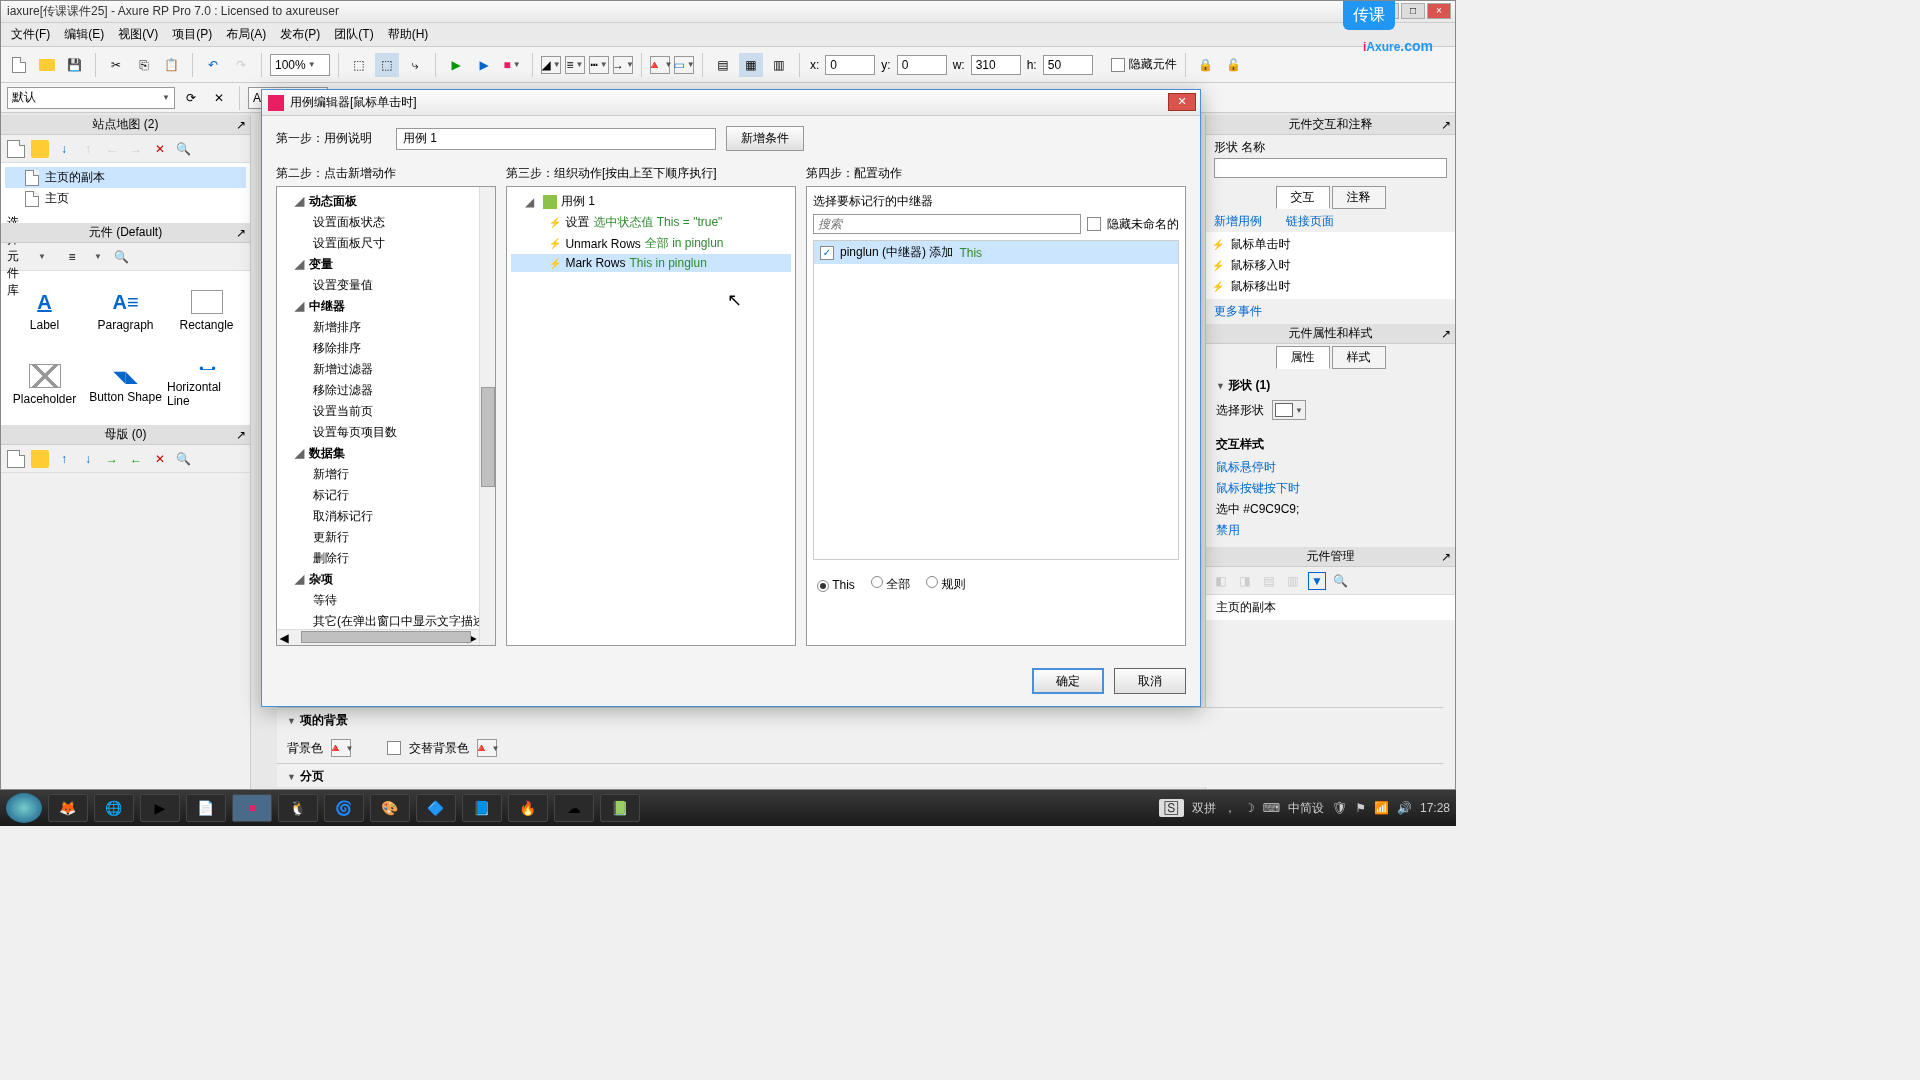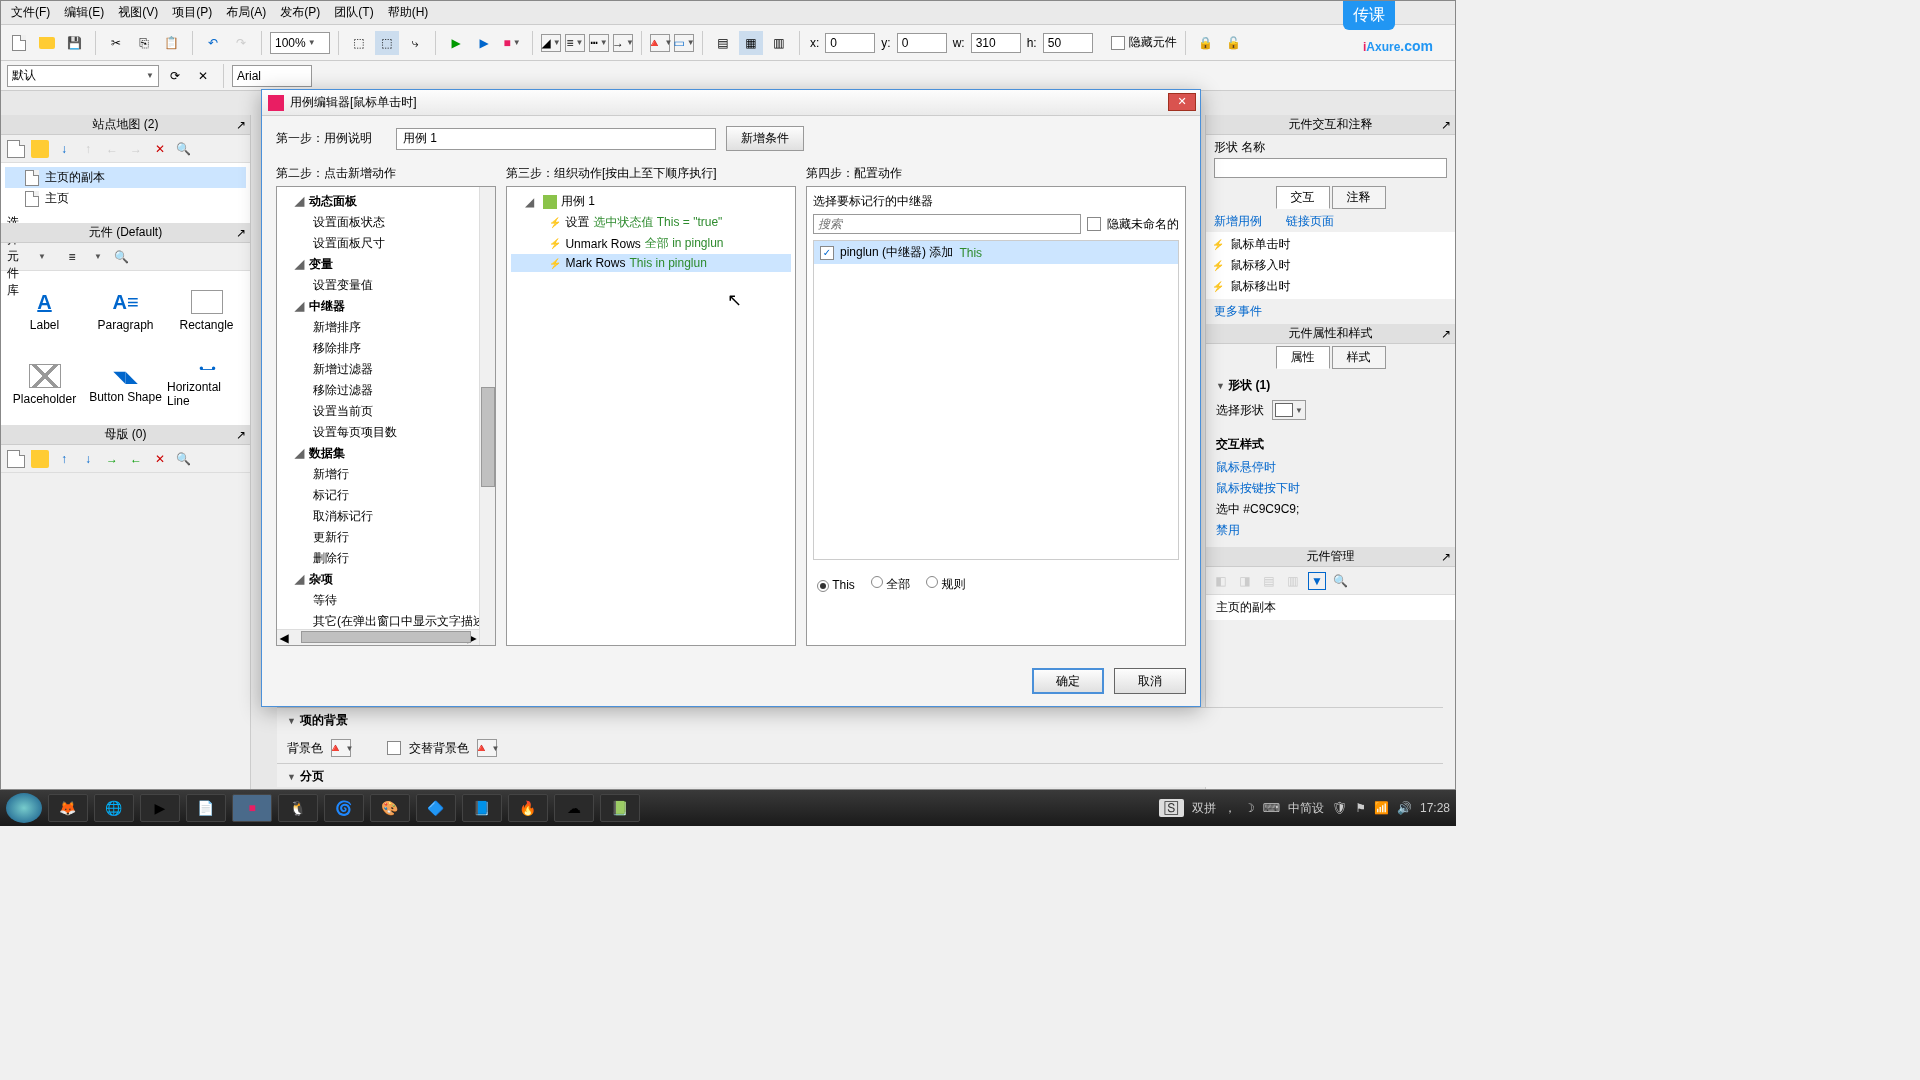--- a/index.html
+++ b/index.html
@@ -132,20 +132,28 @@
 
 .paint-icon { width: 20px; height: 18px; border: 1px solid #999; display: inline-flex; align-items: center; justify-content: center; background: #f4f4f4; }
 
 .sel-combo { height: 22px; border: 1px solid #999; padding: 0 4px; background: white; display: flex; align-items: center; justify-content: space-between; }
 </style>
 </head>
 <body>
 
 <div class="main-window">
 
+  <div class="title-bar">
+    <span class="title-bar-text">iaxure[传课课件25] - Axure RP Pro 7.0 : Licensed to axureuser</span>
+    <div class="window-controls">
+      <span>_</span>
+      <span>□</span>
+      <span style="background:#d9534f;color:white">×</span>
+    </div>
+  </div>
 
   <div class="menubar">
     <span>文件(F)</span>
     <span>编辑(E)</span>
     <span>视图(V)</span>
     <span>项目(P)</span>
     <span>布局(A)</span>
     <span>发布(P)</span>
     <span>团队(T)</span>
     <span>帮助(H)</span>
@@ -210,21 +218,21 @@
     <input class="tb-input" value="50" style="">
     <span style="width:10px"></span>
     <span class="small-check"></span>
     <span>隐藏元件</span>
     <span class="tb-sep"></span>
     <span class="tb-btn" style="color:#aaa">🔒</span>
     <span class="tb-btn" style="color:#aaa">🔓</span>
   </div>
 
   <div class="toolbar" style="height:30px">
-    <div class="sel-combo" style="width:152px">
+    <div class="sel-combo" style="width:168px">
         <span>默认</span>
         <span class="dd-arrow">▼</span>
       </div>
     <span class="tb-btn">⟳</span>
     <span class="tb-btn">✕</span>
     <span class="tb-sep"></span>
     <div class="sel-combo font-select">
         <span>Arial</span>
       </div>
   </div>

